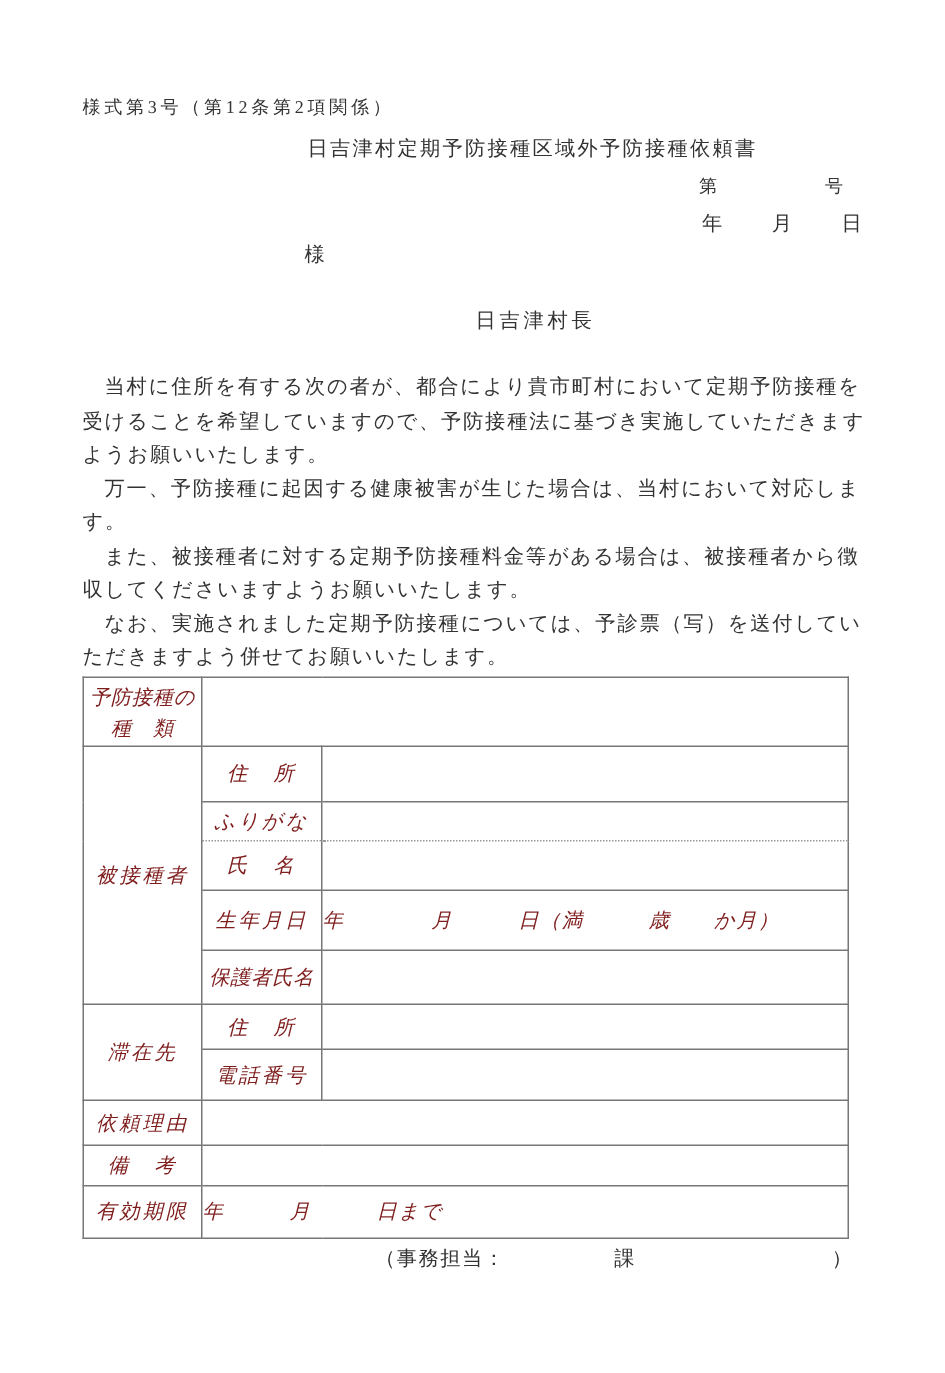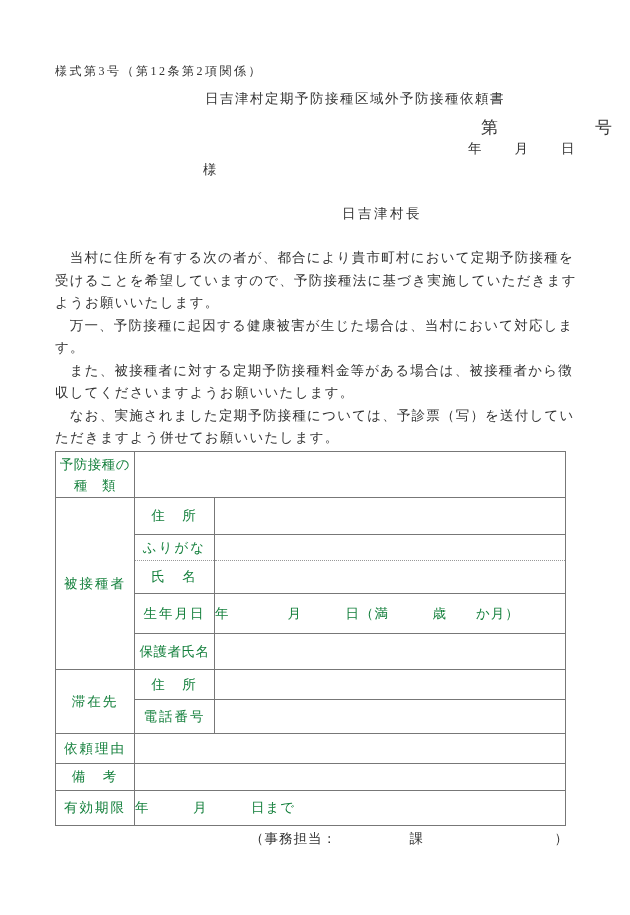--- a/index.html
+++ b/index.html
@@ -24,35 +24,35 @@
     white-space: nowrap;
   }
   .doc-title {
     left: 0; top: 90px; width: 630px;
     text-align: center;
     font-size: 13.5px; letter-spacing: 1.5px;
     white-space: nowrap;
     margin-left: 40px;
   }
   .doc-number {
-    left: 481px; top: 116px;
-    font-size: 17px; letter-spacing: 2px;
+    left: 466px; top: 116px;
+    font-size: 12px; letter-spacing: 2px;
     white-space: pre;
   }
   .doc-date {
     left: 468px; top: 140px;
     font-size: 13.5px; letter-spacing: 2px;
     white-space: pre;
   }
   .addressee {
     left: 203px; top: 161px;
     font-size: 13.5px; letter-spacing: 2px;
   }
   .sender {
-    left: 342px; top: 205px;
+    left: 317px; top: 205px;
     font-size: 13.5px; letter-spacing: 2.5px;
     white-space: nowrap;
   }
 
   .body-text {
     left: 55px; top: 247px; width: 580px;
     font-size: 13.5px; letter-spacing: 1.2px;
     line-height: 22.5px;
   }
   .body-text p {
@@ -62,21 +62,22 @@
   }
 
   table.form-table {
     position: absolute;
     left: 55px; top: 451px;
     width: 510px;
     border-collapse: collapse;
     table-layout: fixed;
     border: 1.5px solid #4d4d4d;
     font-size: 13.5px;
-    color: #15803d;
+    color: #7f1d1d;
+    font-style: italic;
   }
   table.form-table td {
     border: 1px solid #777777;
     padding: 0;
     vertical-align: middle;
   }
   td.lbl {
     text-align: center;
     letter-spacing: 2px;
     white-space: nowrap;

